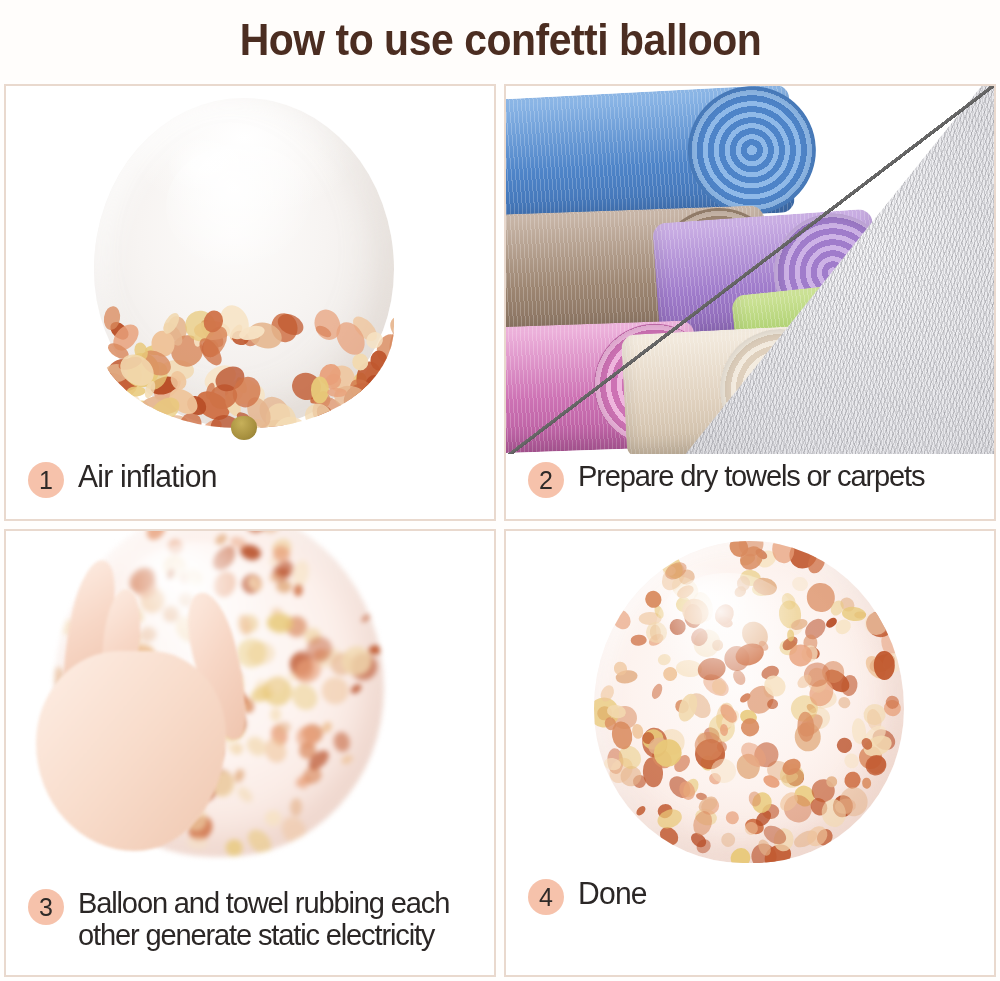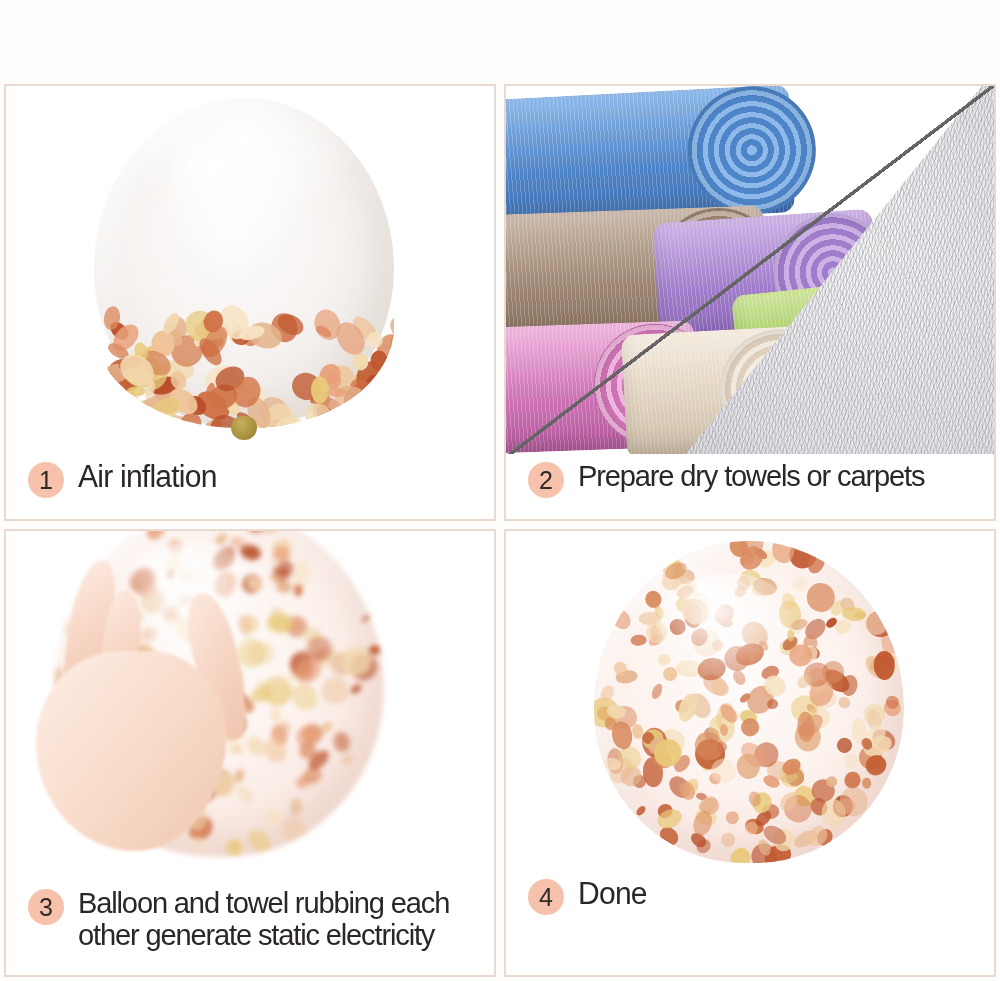--- a/index.html
+++ b/index.html
@@ -216,20 +216,23 @@
     border-radius: 45% 45% 52% 52%;
     background: radial-gradient(ellipse at 40% 30%, #f3e0cd 0%, #e2c2a4 55%, #cba craft 100%);
     z-index: 4;
   }
 </style>
 </head>
 <body>
 
 <div class="page">
 
+  <div class="title-bar">
+    <div class="title-text">How to use confetti balloon</div>
+  </div>
 
   <div class="grid">
 
     <div class="panel p1">
       <div class="photo">
         <div class="balloon-white">
           <div class="gloss"></div>
           <div class="confetti-pool" id="pool1">
               <div style="position: absolute; border-radius: 50%; left: 54.2292%; top: 94.9932%; width: 29.1352px; height: 17.9064px; background: rgb(184, 78, 39); opacity: 0.868177; transform: rotate(156.581deg);"></div>
               <div style="position: absolute; border-radius: 50%; left: 99.7373%; top: 34.3514%; width: 36.1372px; height: 17.7436px; background: rgb(192, 88, 46); opacity: 0.997973; transform: rotate(10.6261deg);"></div>

